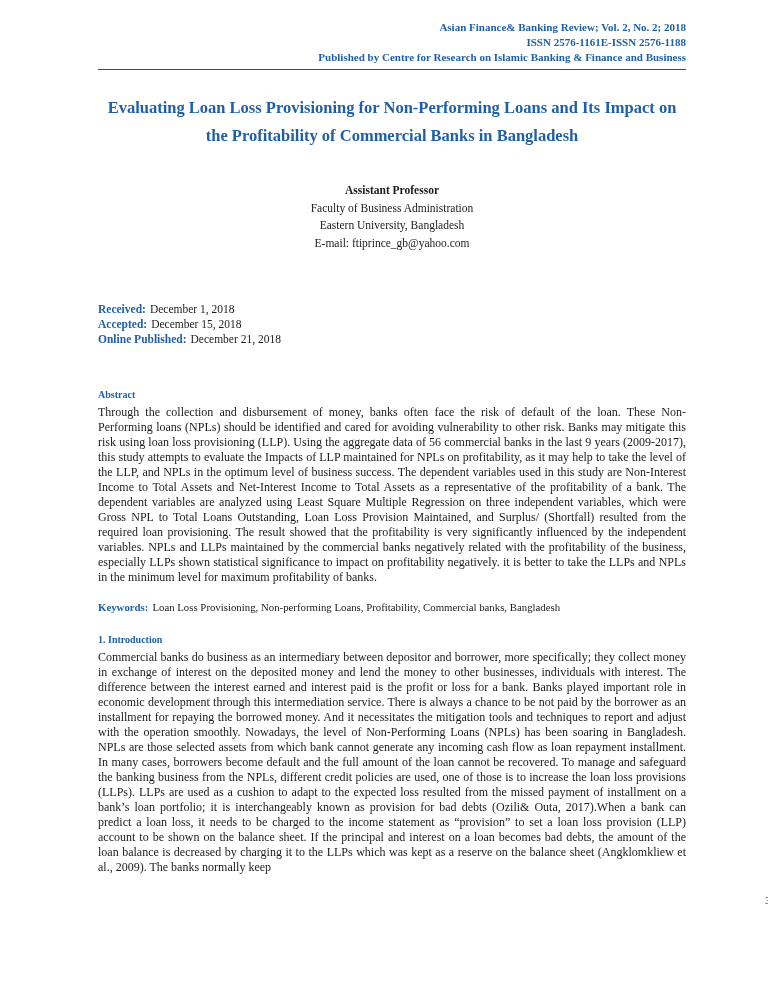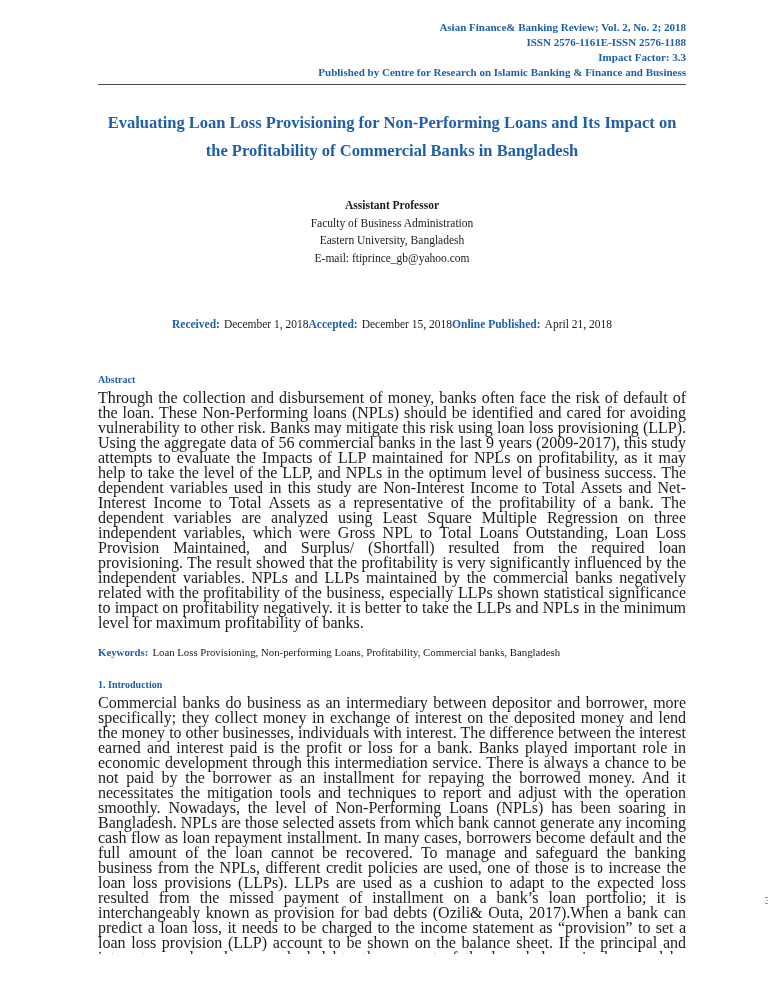--- a/index.html
+++ b/index.html
@@ -50,38 +50,39 @@
     text-align: center;
     font-size: 11.5px;
     line-height: 17.5px;
   }
   .bold { font-weight: bold; }
   .accent { color: #1f5fa9; }
   
   .dates-row {
     margin-top: 50px;
     display: flex;
-    justify-content: center;
+    justify-content: space-between;
     font-size: 11.5px;
     line-height: 15px;
+    flex-direction: column;
   }
   .date-label { margin-right: 4px; }
   
   .section-heading {
     margin: 0;
     color: #1f5fa9;
     font-size: 10px;
     font-weight: bold;
     line-height: 15px;
   }
   .abstract-section { margin-top: 40px; }
   .introduction-section { margin-top: 17px; }
   .body-text {
     margin: 3px 0 0 0;
-    font-size: 16px;
+    font-size: 12px;
     line-height: 15px;
     text-align: justify;
   }
   .keywords-line {
     margin: 15px 0 0 0;
     font-size: 10.8px;
     line-height: 15px;
   }
   .keywords-label { margin-right: 4px; }
   
@@ -96,21 +97,20 @@
   }
 </style>
 </head>
 <body>
 
 <div class="page">
 
   <header class="journal-header">
     <div>Asian Finance&amp; Banking Review; Vol. 2, No. 2; 2018</div>
     <div>ISSN 2576-1161E-ISSN 2576-1188</div>
-    <div>Impact Factor: 3.3</div>
     <div>Published by Centre for Research on Islamic Banking &amp; Finance and Business</div>
   </header>
 
   <div class="header-rule"></div>
 
   <h1 class="paper-title">Evaluating Loan Loss Provisioning for Non-Performing Loans and Its Impact on the Profitability of Commercial Banks in Bangladesh</h1>
 
   <div class="author-block">
     <div class="bold">Assistant Professor</div>
     <div>Faculty of Business Administration</div>
@@ -119,21 +119,21 @@
   </div>
 
   <div class="dates-row">
     <div class="date-item">
       <span class="accent bold date-label">Received:</span><span>December 1, 2018</span>
     </div>
     <div class="date-item">
       <span class="accent bold date-label">Accepted:</span><span>December 15, 2018</span>
     </div>
     <div class="date-item">
-      <span class="accent bold date-label">Online Published:</span><span>April 21, 2018</span>
+      <span class="accent bold date-label">Online Published:</span><span>December 21, 2018</span>
     </div>
   </div>
 
   <section class="abstract-section">
     <h2 class="section-heading">Abstract</h2>
     <p class="body-text">Through the collection and disbursement of money, banks often face the risk of default of the loan. These Non-Performing loans (NPLs) should be identified and cared for avoiding vulnerability to other risk. Banks may mitigate this risk using loan loss provisioning (LLP). Using the aggregate data of 56 commercial banks in the last 9 years (2009-2017), this study attempts to evaluate the Impacts of LLP maintained for NPLs on profitability, as it may help to take the level of the LLP, and NPLs in the optimum level of business success.  The dependent variables used in this study are Non-Interest Income to Total Assets and Net-Interest Income to Total Assets as a representative of the profitability of a bank. The dependent variables are analyzed using Least Square Multiple Regression on three independent variables, which were Gross NPL to Total Loans Outstanding, Loan Loss Provision Maintained, and Surplus/ (Shortfall) resulted from the required loan provisioning. The result showed that the profitability is very significantly influenced by the independent variables. NPLs and LLPs maintained by the commercial banks negatively related with the profitability of the business, especially LLPs shown statistical significance to impact on profitability negatively. it is better to take the LLPs and NPLs in the minimum level for maximum profitability of banks.</p>
   </section>
 
   <p class="keywords-line">
     <span class="accent bold keywords-label">Keywords:</span><span>Loan Loss Provisioning, Non-performing Loans, Profitability, Commercial banks, Bangladesh</span>

